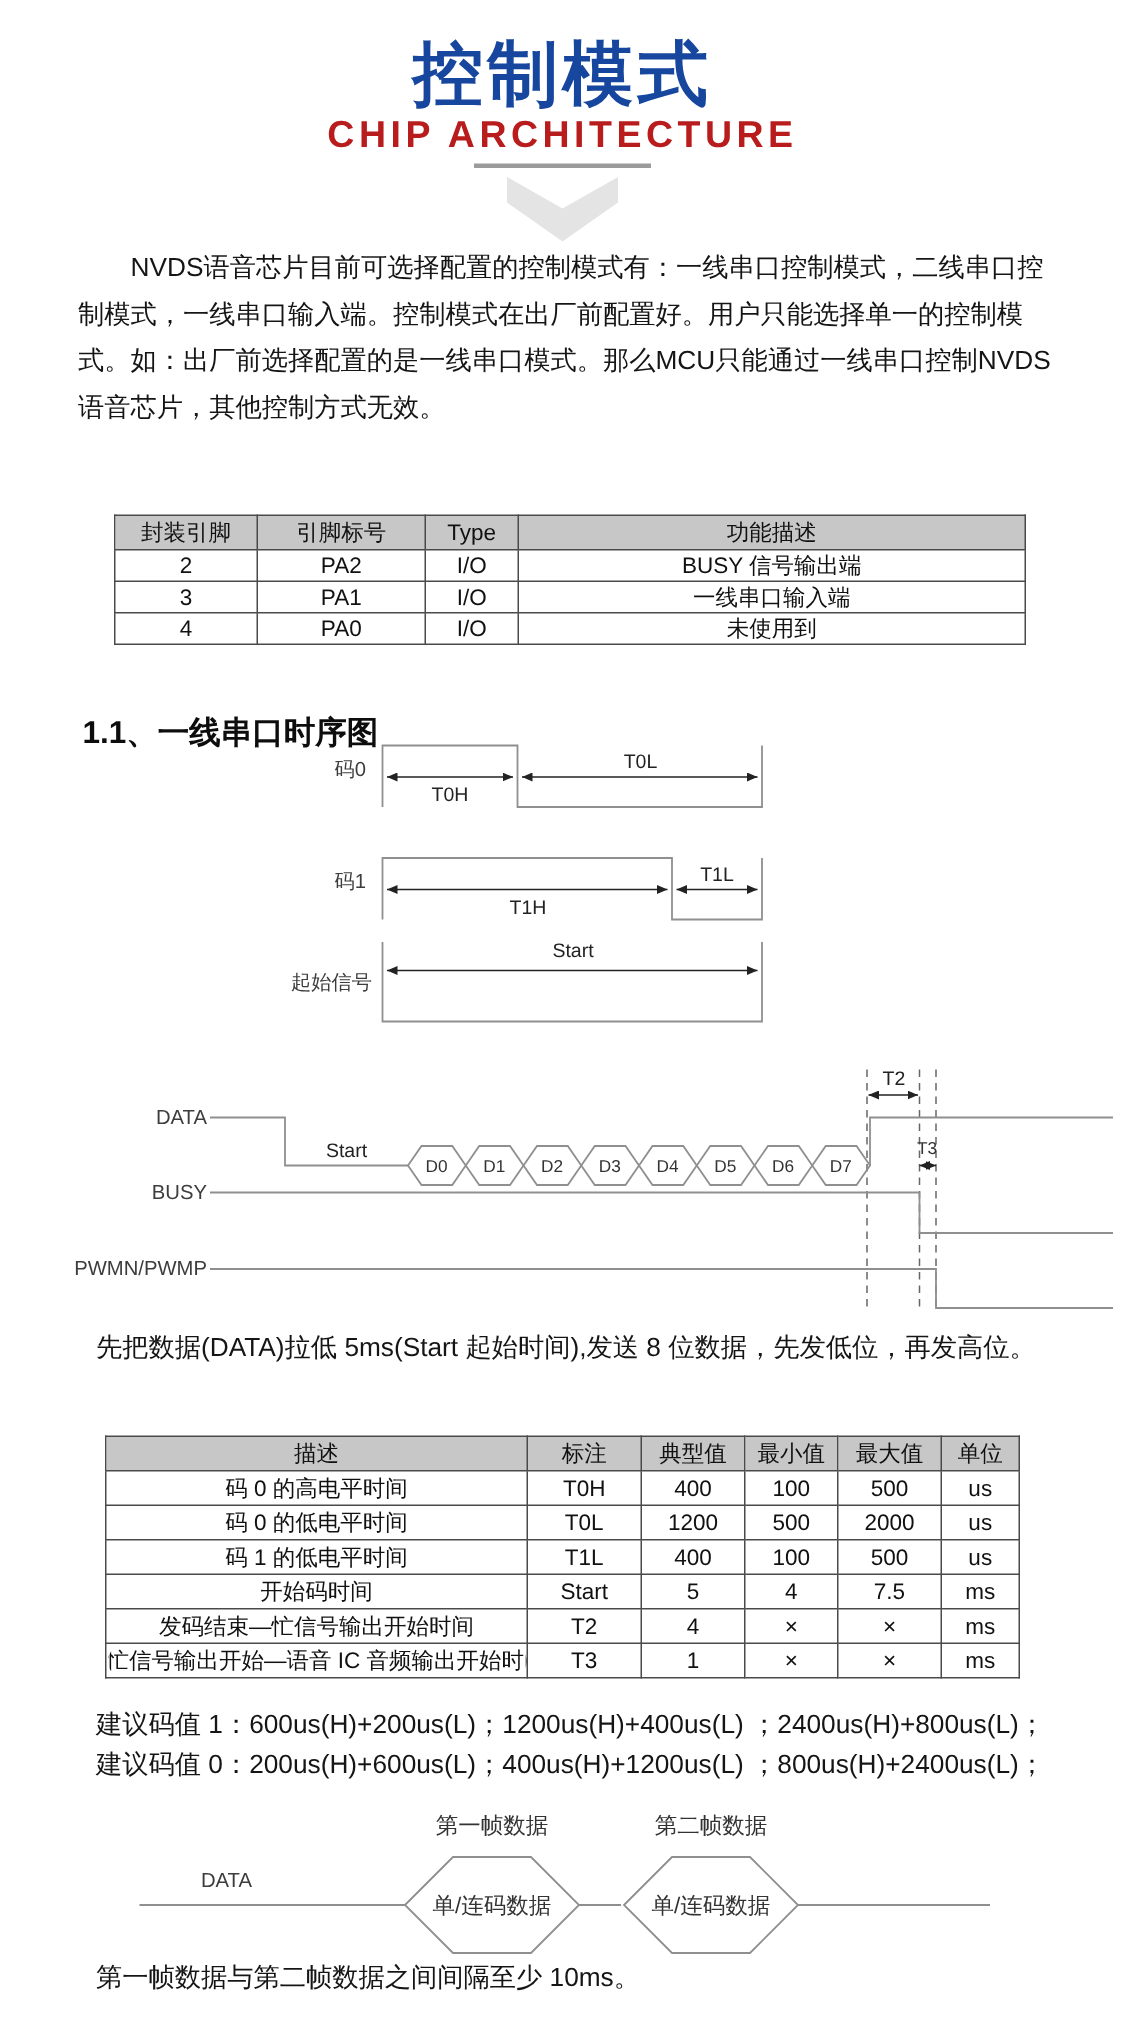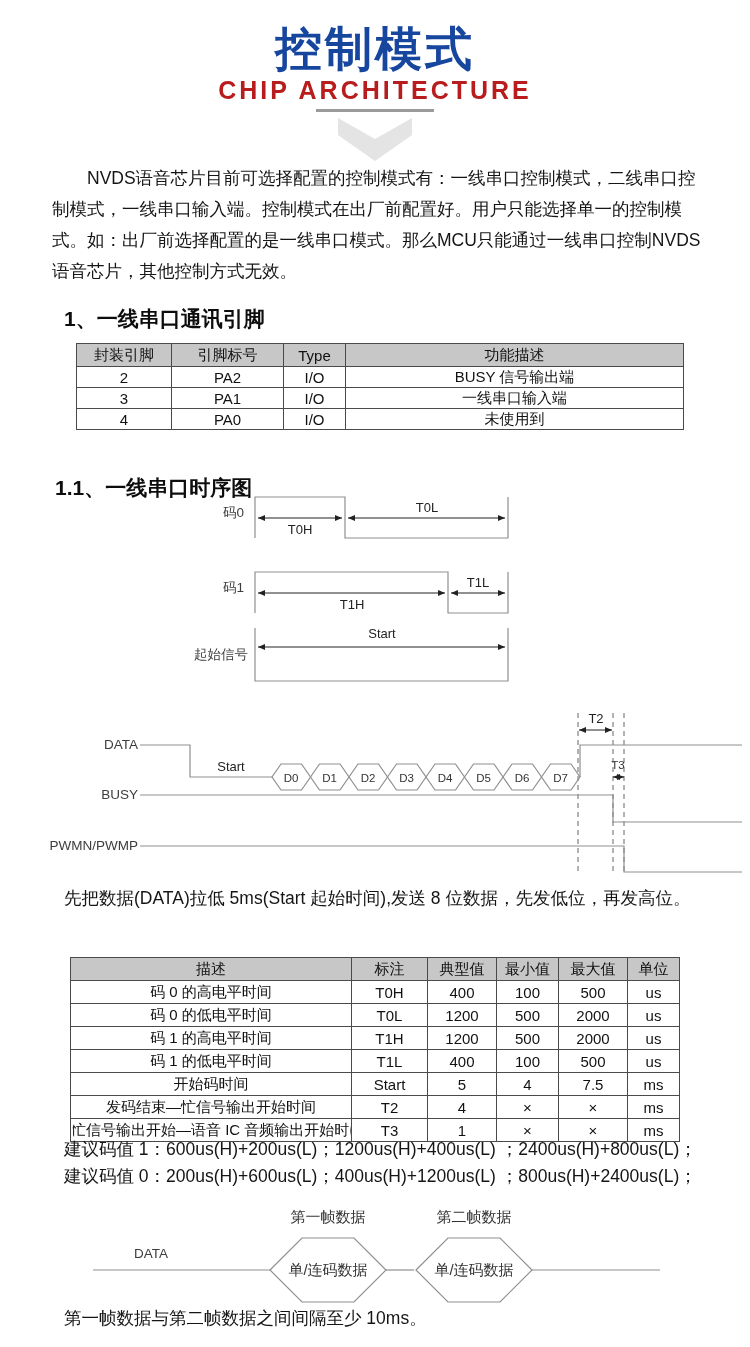--- a/index.html
+++ b/index.html
@@ -59,21 +59,20 @@
 
   <div class="abs title">控制模式</div>
   <div class="abs subtitle">CHIP ARCHITECTURE</div>
   <div class="abs divider"></div>
   <svg class="abs chevron" width="74" height="44">
     <polygon points="0,0 37,21 74,0 74,17 37,43 0,17" fill="#e4e4e4"></polygon>
   </svg>
 
   <div class="abs intro">NVDS语音芯片目前可选择配置的控制模式有：一线串口控制模式，二线串口控制模式，一线串口输入端。控制模式在出厂前配置好。用户只能选择单一的控制模式。如：出厂前选择配置的是一线串口模式。那么MCU只能通过一线串口控制NVDS语音芯片，其他控制方式无效。</div>
 
-  <div class="abs h-sec h1pos">1、一线串口通讯引脚</div>
 
   <table class="abs pin-table">
     <colgroup>
         <col style="width:95px">
         <col style="width:112px">
         <col style="width:62px">
         <col>
       </colgroup>
     <thead>
       <tr>
@@ -211,28 +210,20 @@
       </tr>
       <tr>
         <td>码 0 的低电平时间</td>
         <td>T0L</td>
         <td>1200</td>
         <td>500</td>
         <td>2000</td>
         <td>us</td>
       </tr>
       <tr>
-        <td>码 1 的高电平时间</td>
-        <td>T1H</td>
-        <td>1200</td>
-        <td>500</td>
-        <td>2000</td>
-        <td>us</td>
-      </tr>
-      <tr>
         <td>码 1 的低电平时间</td>
         <td>T1L</td>
         <td>400</td>
         <td>100</td>
         <td>500</td>
         <td>us</td>
       </tr>
       <tr>
         <td>开始码时间</td>
         <td>Start</td>

